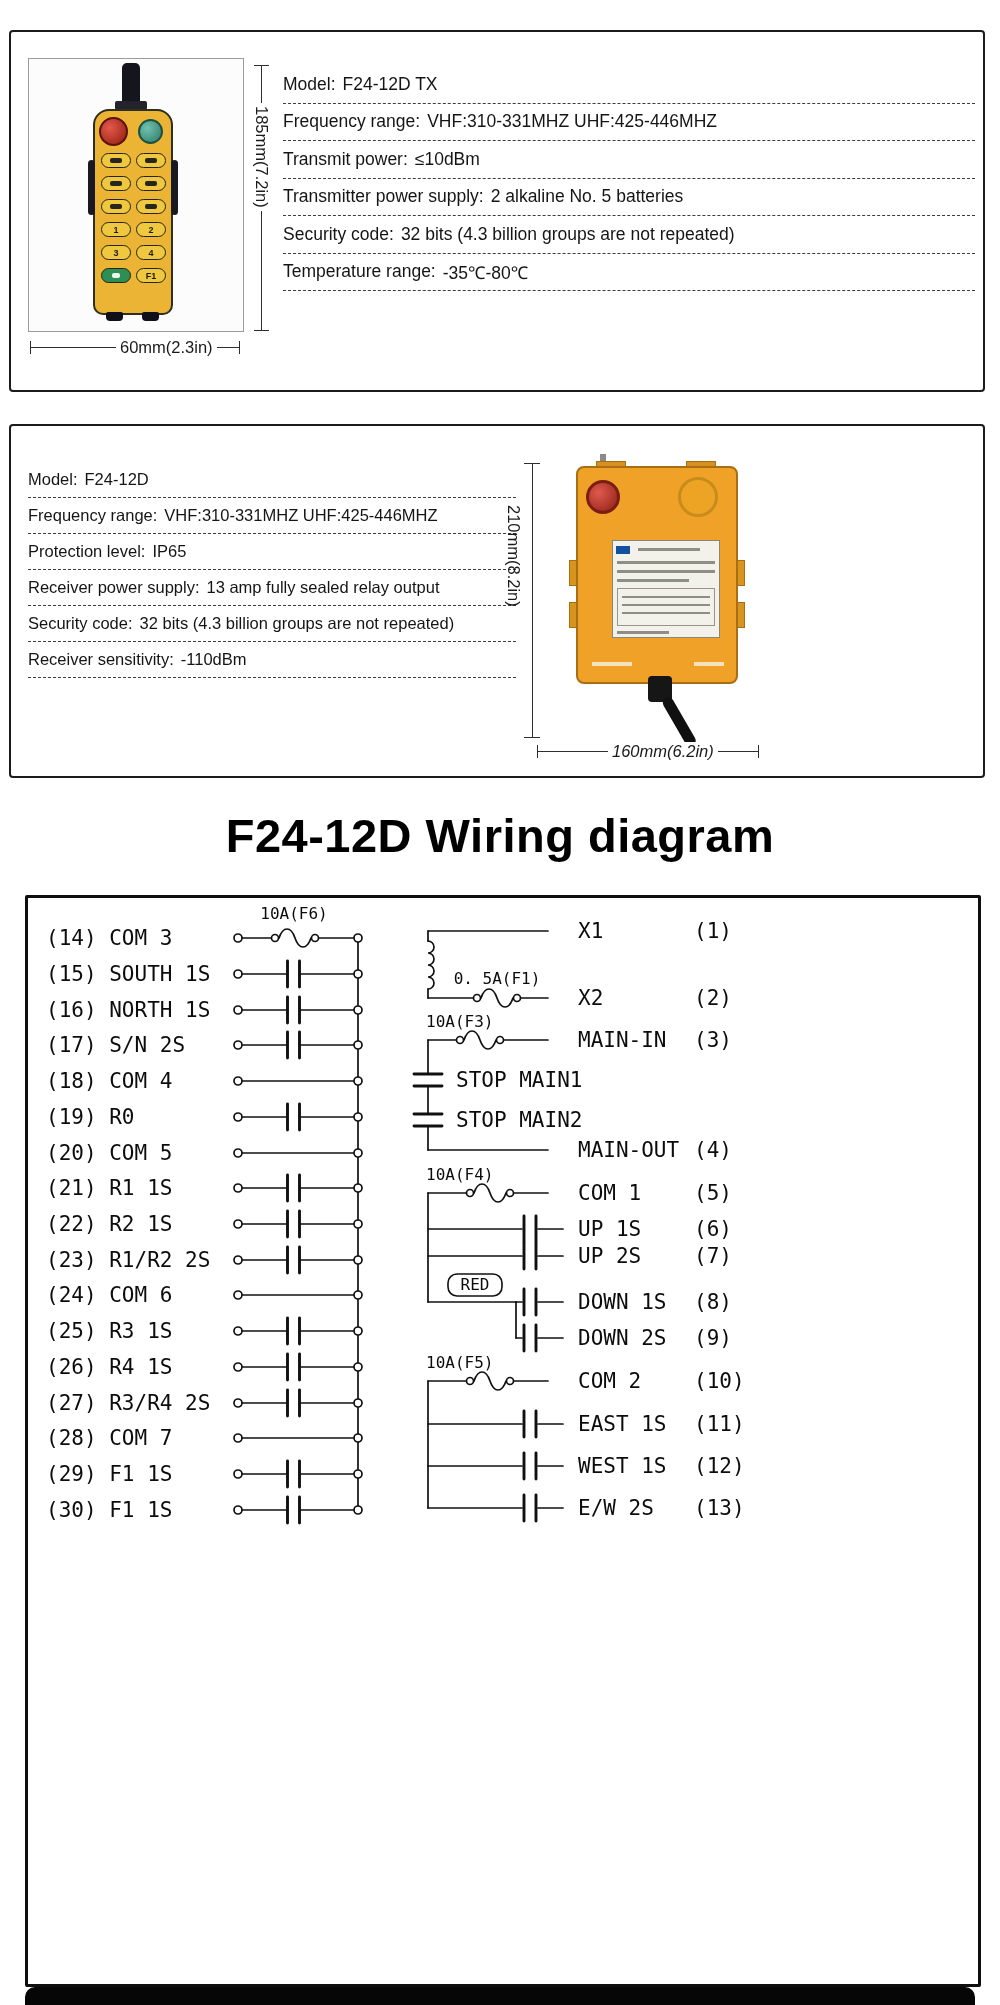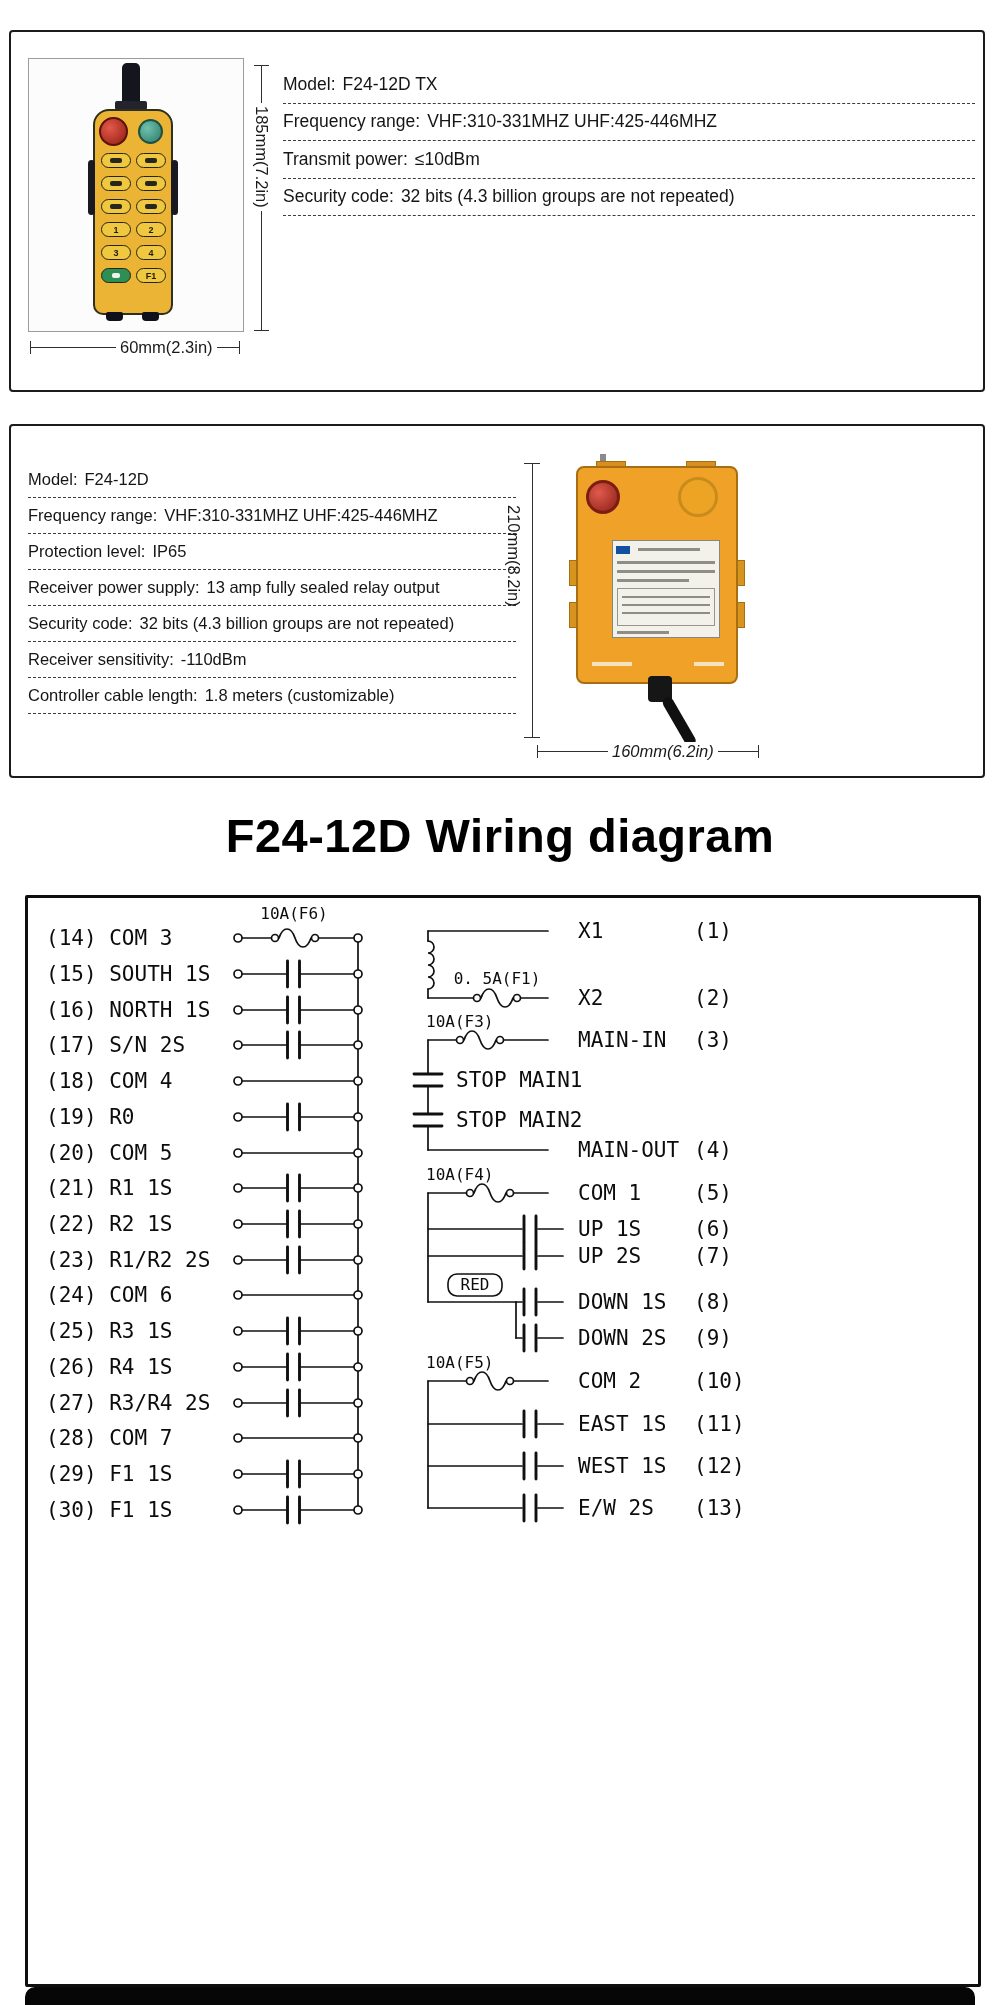--- a/index.html
+++ b/index.html
@@ -118,23 +118,31 @@
       </div>
     <div class="spec-row">
         <span class="lbl">Frequency range:</span>
         <span class="val">VHF:310-331MHZ UHF:425-446MHZ</span>
       </div>
     <div class="spec-row">
         <span class="lbl">Transmit power:</span>
         <span class="val">≤10dBm</span>
       </div>
     <div class="spec-row">
+        <span class="lbl">Transmitter power supply:</span>
+        <span class="val">2 alkaline No. 5 batteries</span>
+      </div>
+    <div class="spec-row">
         <span class="lbl">Security code:</span>
         <span class="val">32 bits (4.3 billion groups are not repeated)</span>
       </div>
+    <div class="spec-row">
+        <span class="lbl">Temperature range:</span>
+        <span class="val">-35℃-80℃</span>
+      </div>
   </div>
 
   <div class="sec-box" style="left:9px;top:424px;width:972px;height:350px;"></div>
 
   <div class="specs specs2" style="left:28px;top:462px;width:488px;">
     <div class="spec-row">
         <span class="lbl">Model:</span>
         <span class="val">F24-12D</span>
       </div>
     <div class="spec-row">
@@ -149,24 +157,20 @@
         <span class="lbl">Receiver power supply:</span>
         <span class="val">13 amp fully sealed relay output</span>
       </div>
     <div class="spec-row">
         <span class="lbl">Security code:</span>
         <span class="val">32 bits (4.3 billion groups are not repeated)</span>
       </div>
     <div class="spec-row">
         <span class="lbl">Receiver sensitivity:</span>
         <span class="val">-110dBm</span>
-      </div>
-    <div class="spec-row">
-        <span class="lbl">Controller cable length:</span>
-        <span class="val">1.8 meters (customizable)</span>
       </div>
   </div>
 
   <div class="rx" style="left:600px;top:454px;width:6px;height:14px;background:#8a8a8a;"></div>
   <div class="rx" style="left:596px;top:461px;width:30px;height:8px;background:#d88f1d;border:1px solid #a86f12;"></div>
   <div class="rx" style="left:686px;top:461px;width:30px;height:8px;background:#d88f1d;border:1px solid #a86f12;"></div>
   <div class="rx" style="left:576px;top:466px;width:162px;height:218px;background:#EFA227;border:2px solid #A86F12;border-radius:8px;"></div>
   <div class="rx" style="left:586px;top:480px;width:34px;height:34px;border-radius:50%;background:radial-gradient(circle at 35% 35%, #e05a4e, #8c1f14);border:3px solid #7c1d12;"></div>
   <div class="rx" style="left:678px;top:477px;width:40px;height:40px;border-radius:50%;border:3px solid #c98c1c;background:#edA425;"></div>
   <div class="rx" style="left:612px;top:540px;width:108px;height:98px;background:#f2f1ea;border:1px solid #88867c;"></div>

